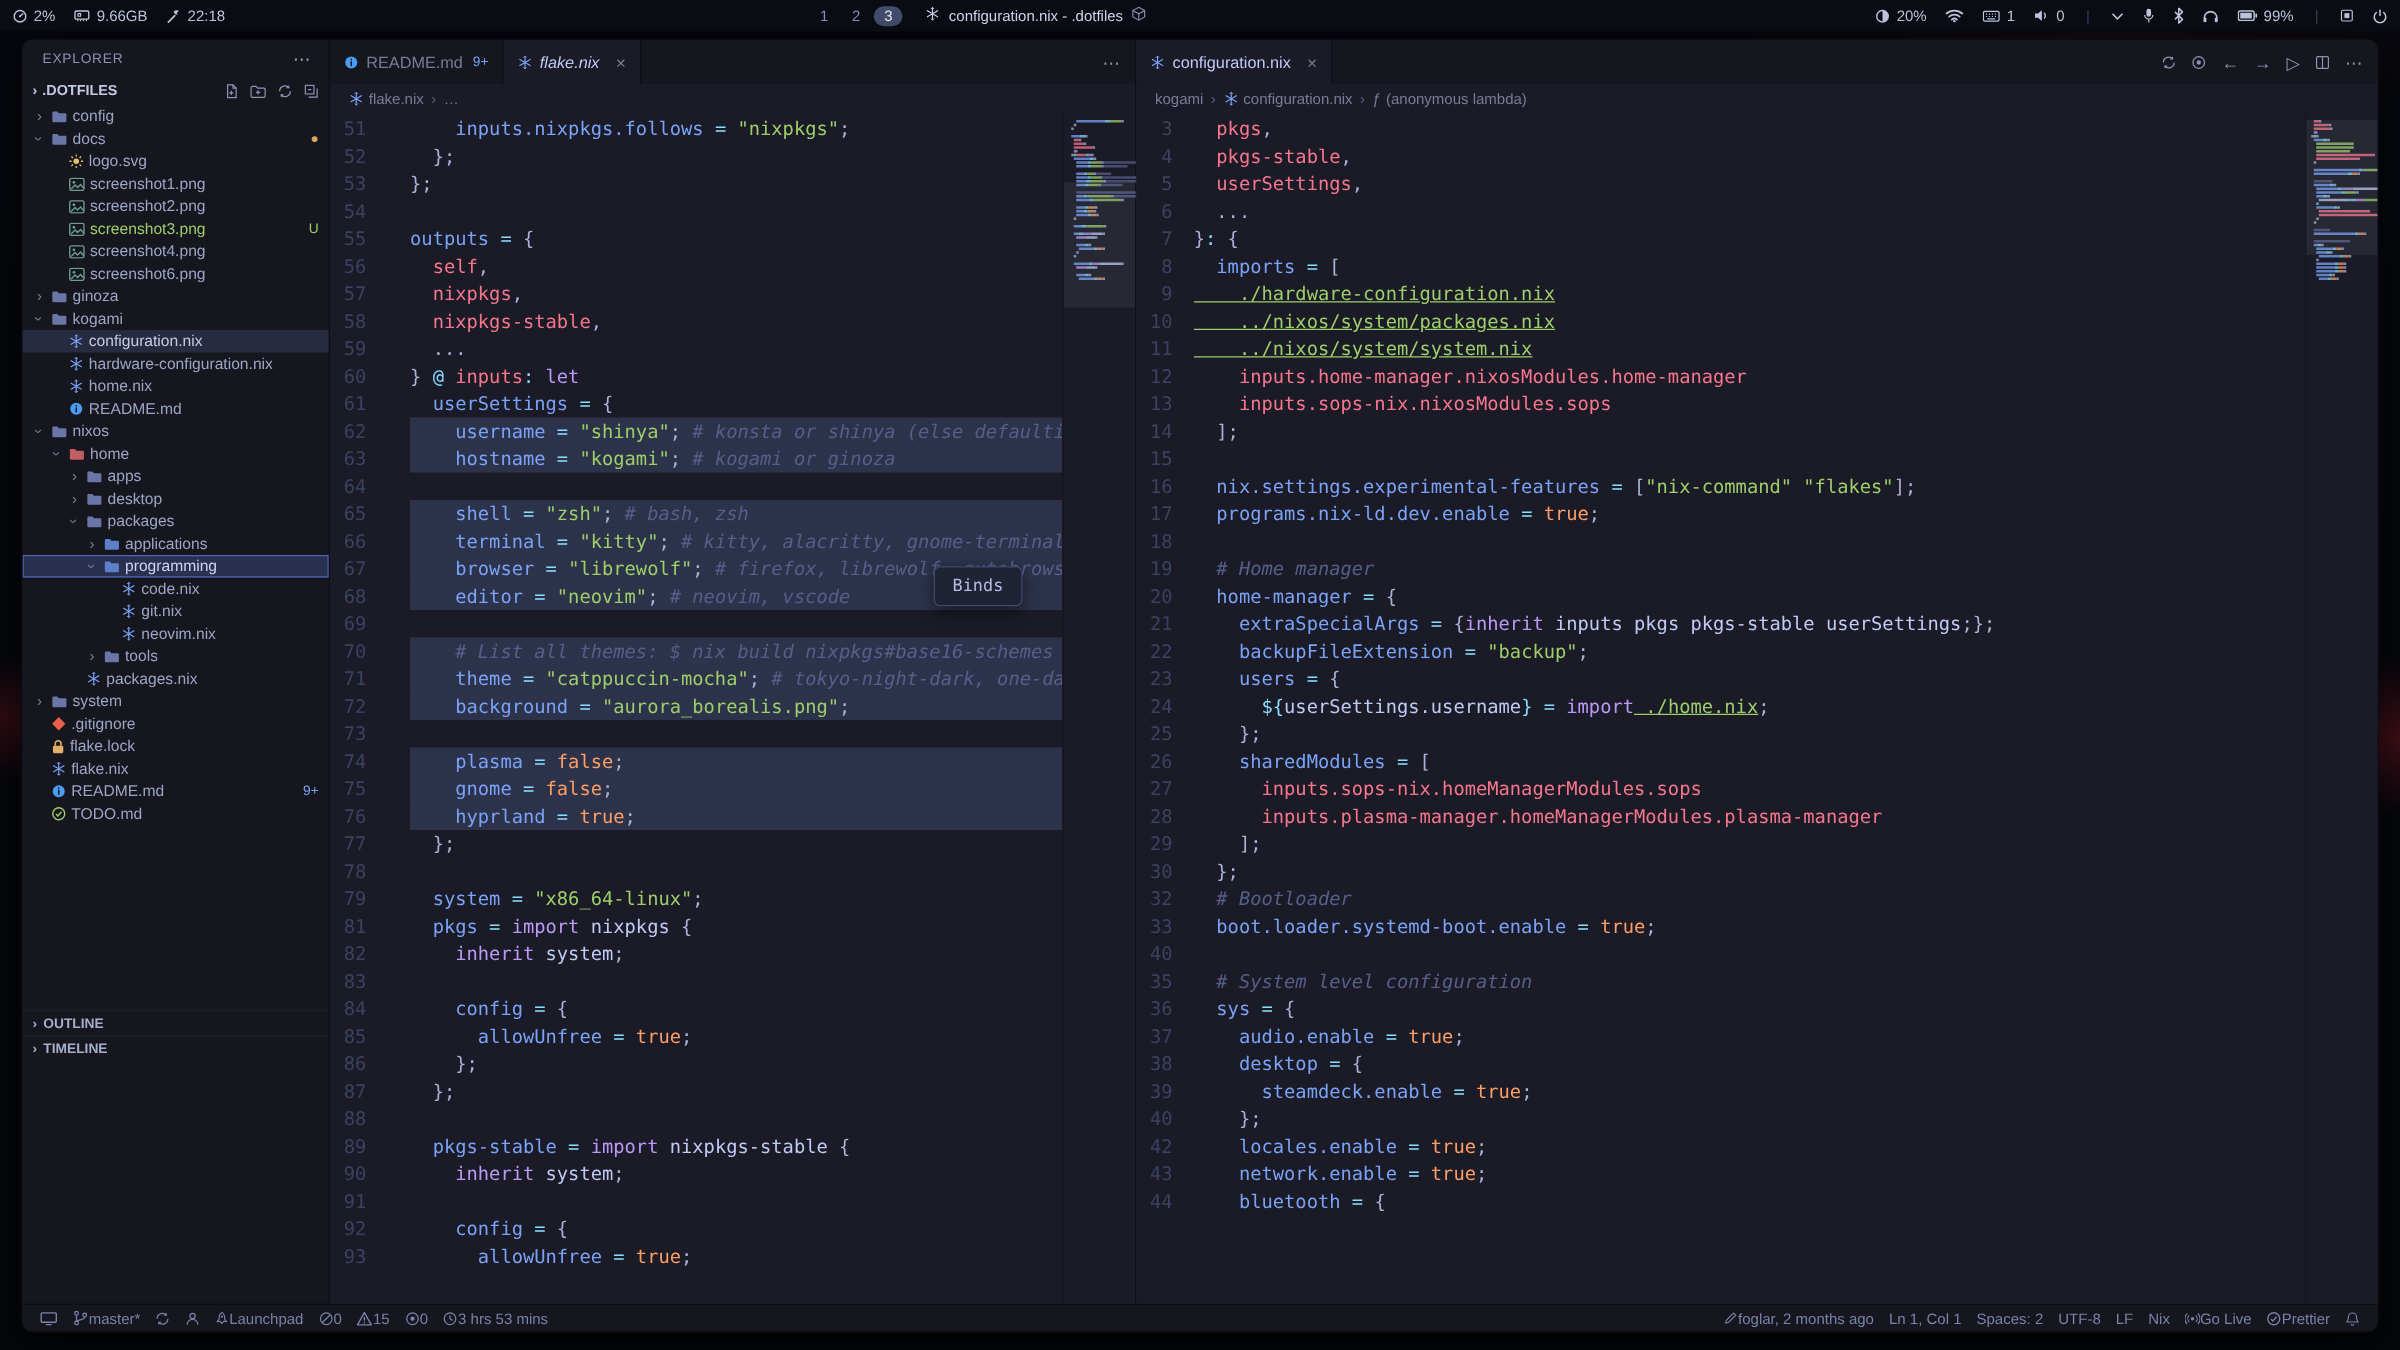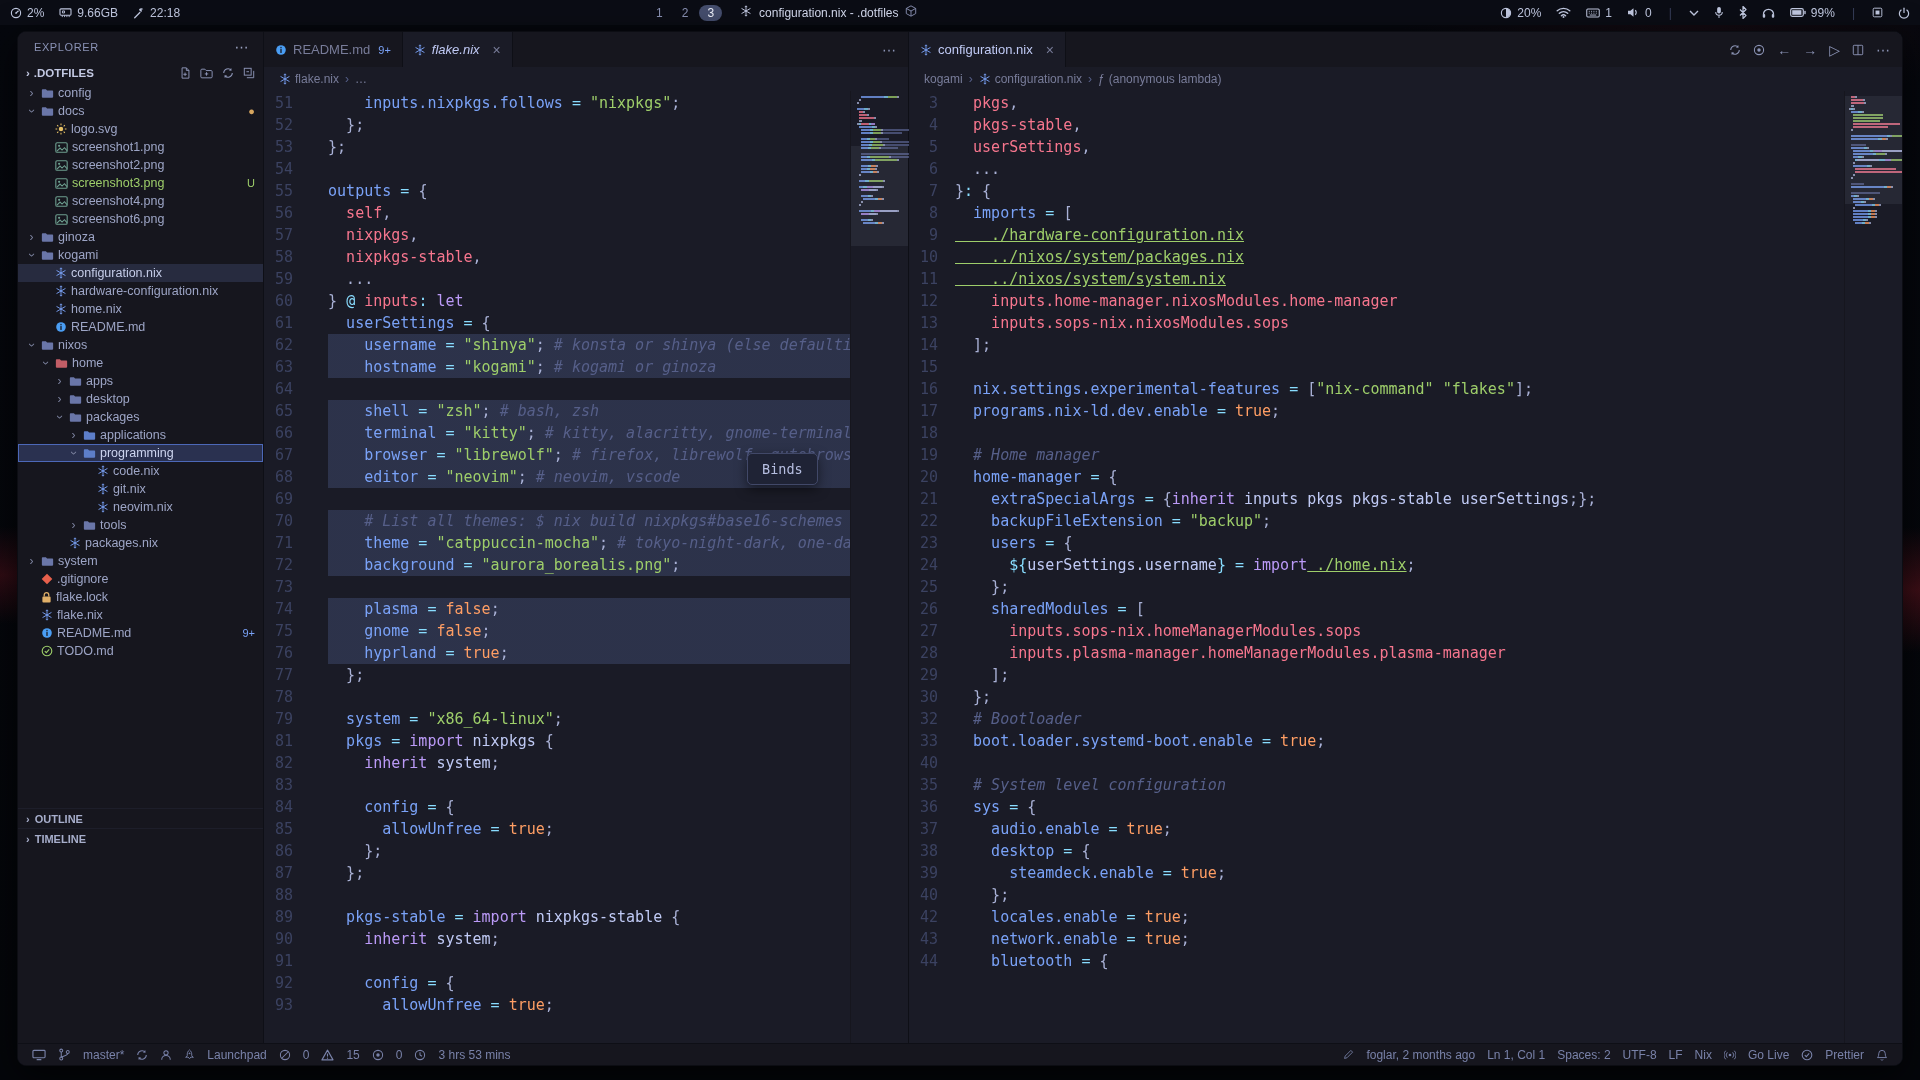--- a/index.html
+++ b/index.html
@@ -84,21 +84,21 @@
   .m-w{background:#c0caf5}.m-u{background:#9ece6a}
   .mslider{position:absolute;left:0;right:0;background:rgba(200,210,240,.07)}
   .binds-popup{position:absolute;left:483px;top:362px;background:#1f2335;border:1px solid #414868;
     border-radius:5px;padding:4px 14px;color:#b6bee0;font-size:13.5px;
     font-family:"DejaVu Sans Mono",monospace;box-shadow:0 4px 12px rgba(0,0,0,.5);z-index:5}
   
   .statusbar{height:22px;flex:none;background:#16161e;border-top:1px solid #0e0f16;
     display:flex;align-items:center;justify-content:space-between;padding:0 8px;
     font-size:12px;color:#7982a9}
   .sbgrp{display:flex;align-items:center;height:100%}
-  .sb-item{display:inline-flex;align-items:center;gap:12px;padding:0 6px;height:100%;cursor:pointer;white-space:nowrap}
+  .sb-item{display:inline-flex;align-items:center;gap:0;padding:0 6px;height:100%;cursor:pointer;white-space:nowrap}
   
   .ic{display:inline-flex;align-items:center;justify-content:center;line-height:1}
   .ic svg{display:block}
 </style>
 </head>
 <body>
 
 <div class="desktop">
 
   <div class="topbar">

